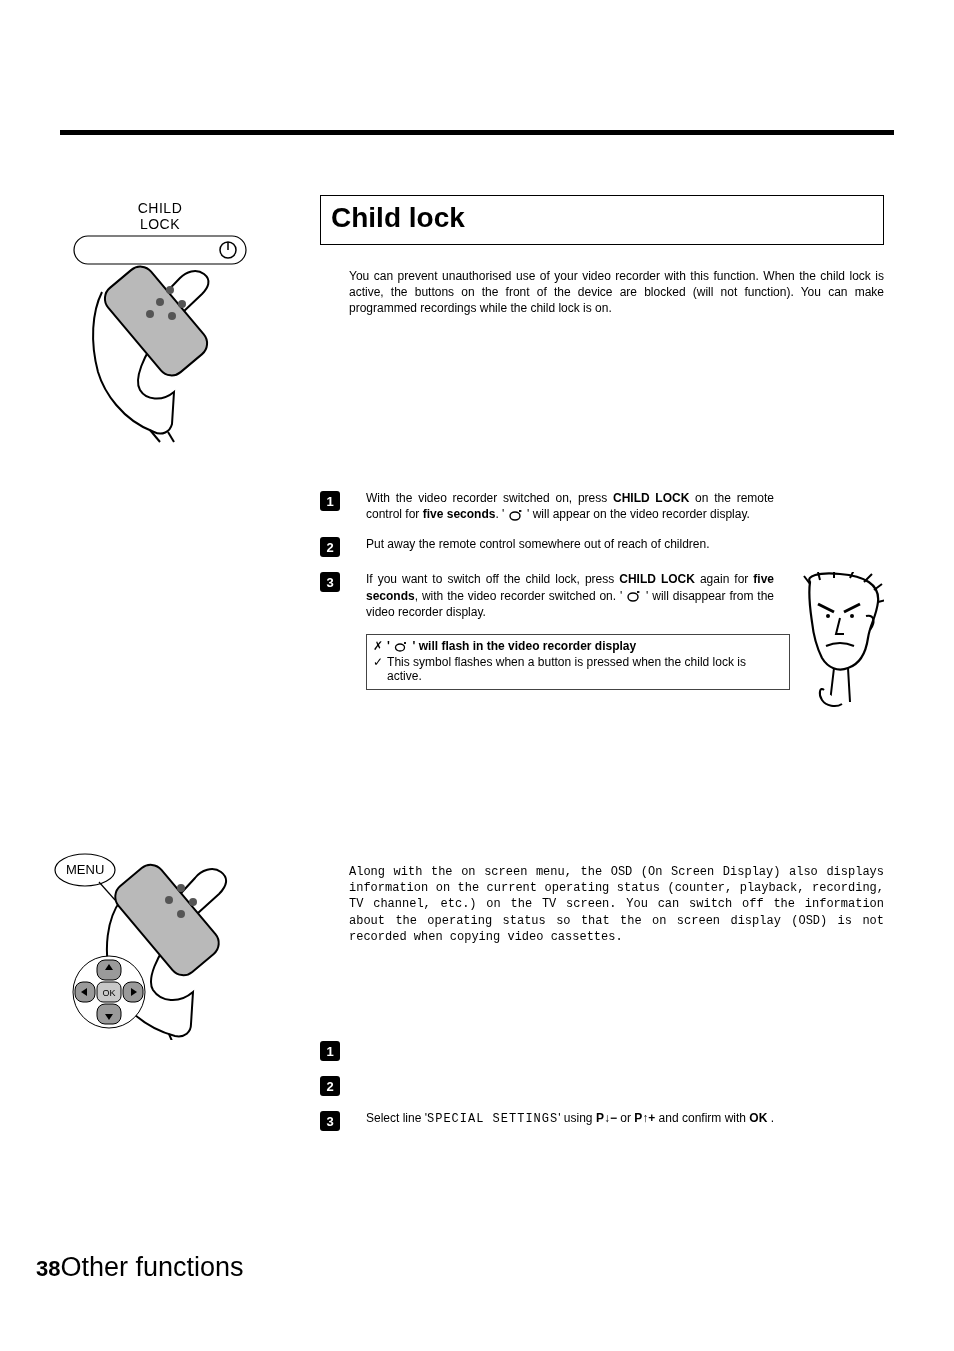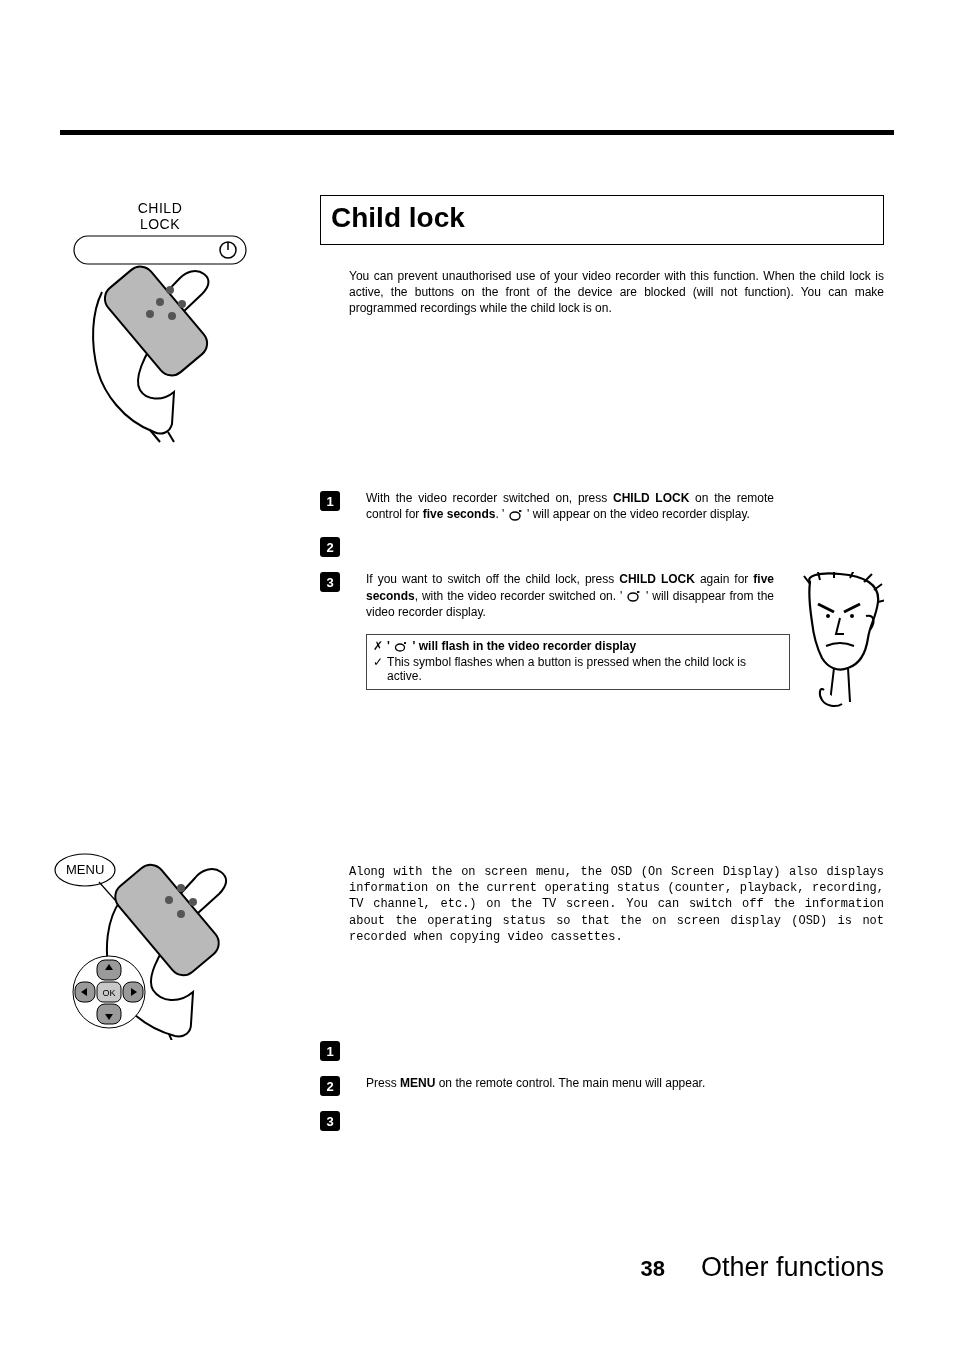--- a/index.html
+++ b/index.html
@@ -88,23 +88,22 @@
     align-items: baseline;
     gap: 4px;
   }
   .tip-box .line + .line { margin-top: 2px; }
   .footer {
     position: absolute;
     left: 36px;
     right: 70px;
     bottom: 68px;
     display: flex;
-    justify-content: flex-end;
+    justify-content: flex-start;
     align-items: baseline;
-    gap: 36px;
   }
   .page-num {
     font-size: 22px;
     font-weight: bold;
   }
   .footer-label {
     font-size: 27px;
   }
   .illus {
     position: absolute;
@@ -185,20 +184,21 @@
               <line x1="11" y1="1" x2="11" y2="3" stroke="#000" stroke-width="1.4"></line>
             </svg></span><span> ' will appear on the video recorder display.</span>
       </div>
     </div>
     <div class="step-row">
       <div class="step-num">
           <div class="circle">
             <span>2</span>
           </div>
         </div>
+      <div class="step-text"><span>Put away the remote control somewhere out of reach of children.</span></div>
     </div>
     <div class="step-row">
       <div class="step-num">
           <div class="circle">
             <span>3</span>
           </div>
         </div>
       <div class="step-text">
         <span>If you want to switch off the child lock, press </span><span class="bold">CHILD LOCK</span><span> again for </span><span class="bold">five seconds</span><span>, with the video recorder switched on. ' </span><span class="power-sym"><svg width="14" height="12" viewBox="0 0 14 12">
               <ellipse cx="6" cy="7" rx="5" ry="4" fill="none" stroke="#000" stroke-width="1.4"></ellipse>
@@ -296,30 +296,30 @@
             <span>1</span>
           </div>
         </div>
     </div>
     <div class="step-row">
       <div class="step-num">
           <div class="circle">
             <span>2</span>
           </div>
         </div>
+    </div>
+    <div class="step-row">
+      <div class="step-num">
+          <div class="circle">
+            <span>3</span>
+          </div>
+        </div>
       <div class="step-text">
-        <span>Press </span><span class="bold">MENU</span><span> on the remote control. The main menu will appear.</span>
-      </div>
-    </div>
-    <div class="step-row">
-      <div class="step-num">
-          <div class="circle">
-            <span>3</span>
-          </div>
-        </div>
+        <span>Select line '</span><span class="mono">SPECIAL SETTINGS</span><span>' using </span><span class="bold">P</span><span class="bold">↓−</span><span> or </span><span class="bold">P</span><span class="bold">↑+</span><span> and confirm with </span><span class="bold">OK</span><span> .</span>
+      </div>
     </div>
   </div>
 
   <div class="footer">
     <div class="page-num">38</div>
     <div class="footer-label">Other functions</div>
   </div>
 </div>
 
 </body></html>

